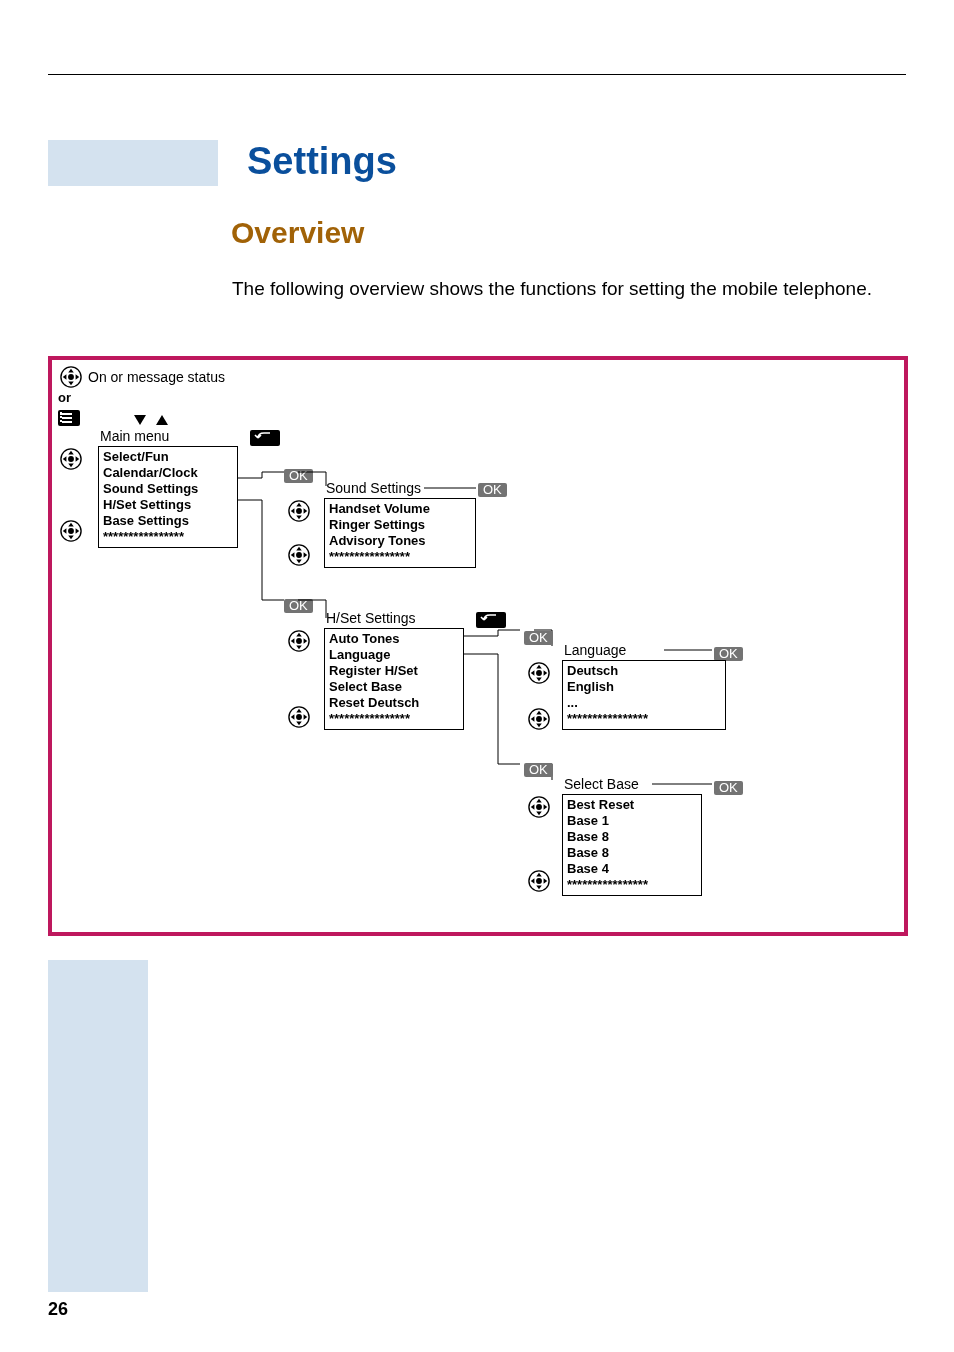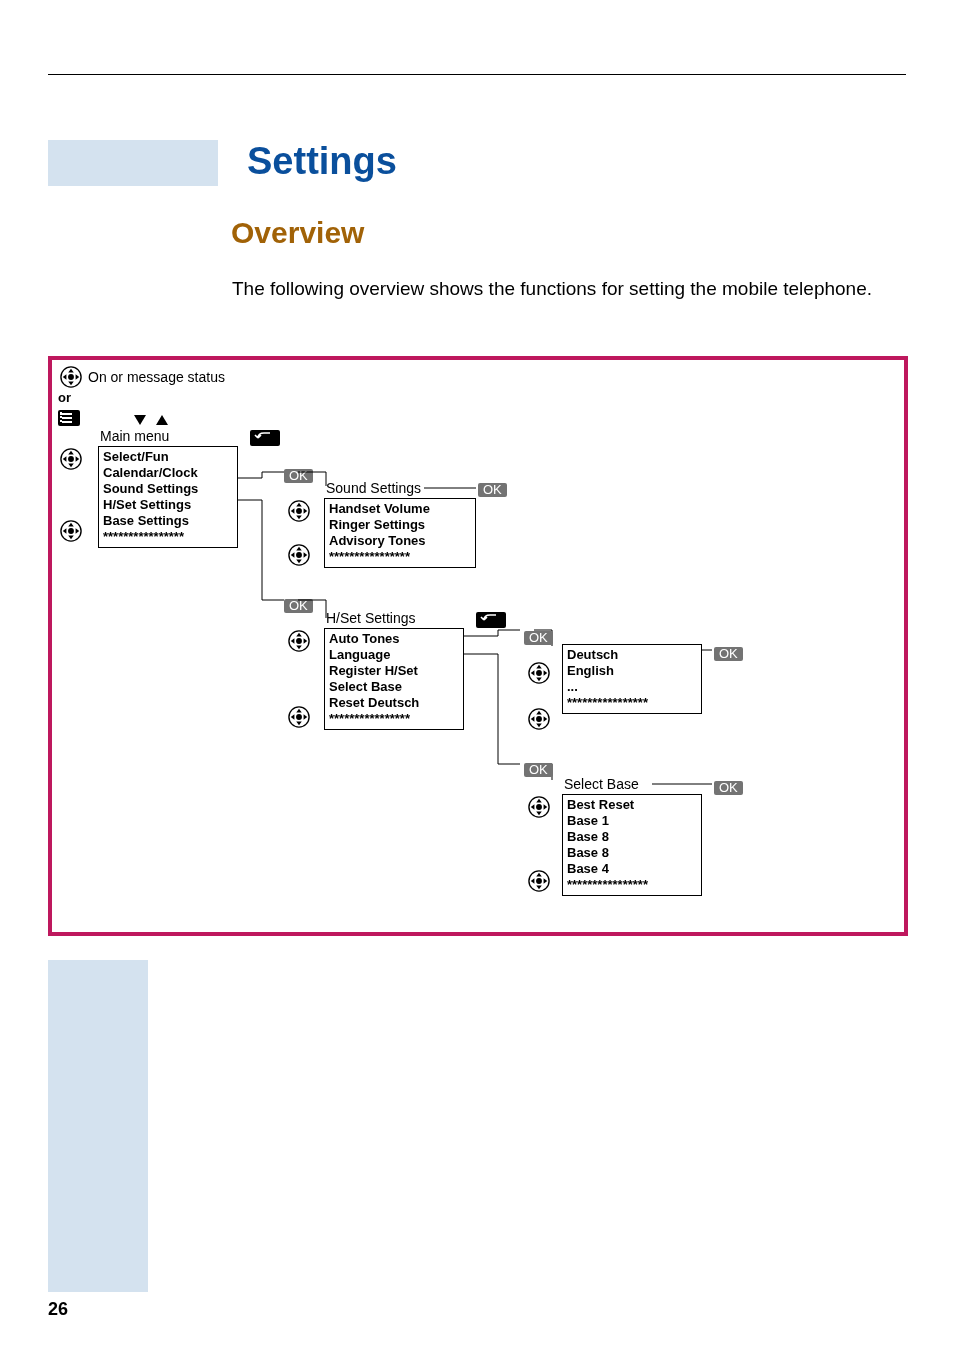--- a/index.html
+++ b/index.html
@@ -275,21 +275,21 @@
     <path d="M0 0 L34 0 L34 -6 L56 -6 M70 -6 L88 -6 L88 10" stroke="#000" stroke-width="1" fill="none"></path>
   </svg>
   <span style="position:absolute; left:472px; top:268px;"><span class="ok-badge">OK</span></span>
 
   <span class="label-text" style="left:512px; top:282px;">Language</span>
   <span style="position:absolute; left:662px; top:284px;"><span class="ok-badge">OK</span></span>
   <svg class="conn" style="left:612px; top:290px;" width="60" height="2">
     <line x1="0" y1="0" x2="48" y2="0" stroke="#000" stroke-width="1"></line>
   </svg>
 
-  <div class="menu-box" style="left:510px; top:284px; width:140px;">
+  <div class="menu-box" style="left:510px; top:300px; width:164px;">
     <div class="row">Deutsch</div>
     <div class="row">English</div>
     <div class="row" style="font-weight:bold;">...</div>
     <div class="row">****************</div>
   </div>
   <span style="position:absolute; left:476px; top:302px;">
     <svg class="nav-icon" viewBox="0 0 24 24">
         <circle cx="12" cy="12" r="11" fill="none" stroke="#000" stroke-width="1.5"></circle>
         <circle cx="12" cy="12" r="3.2" fill="#000"></circle>
         <path d="M12 3 L9 7 L15 7 Z M12 21 L9 17 L15 17 Z M3 12 L7 9 L7 15 Z M21 12 L17 9 L17 15 Z" fill="#000"></path>

